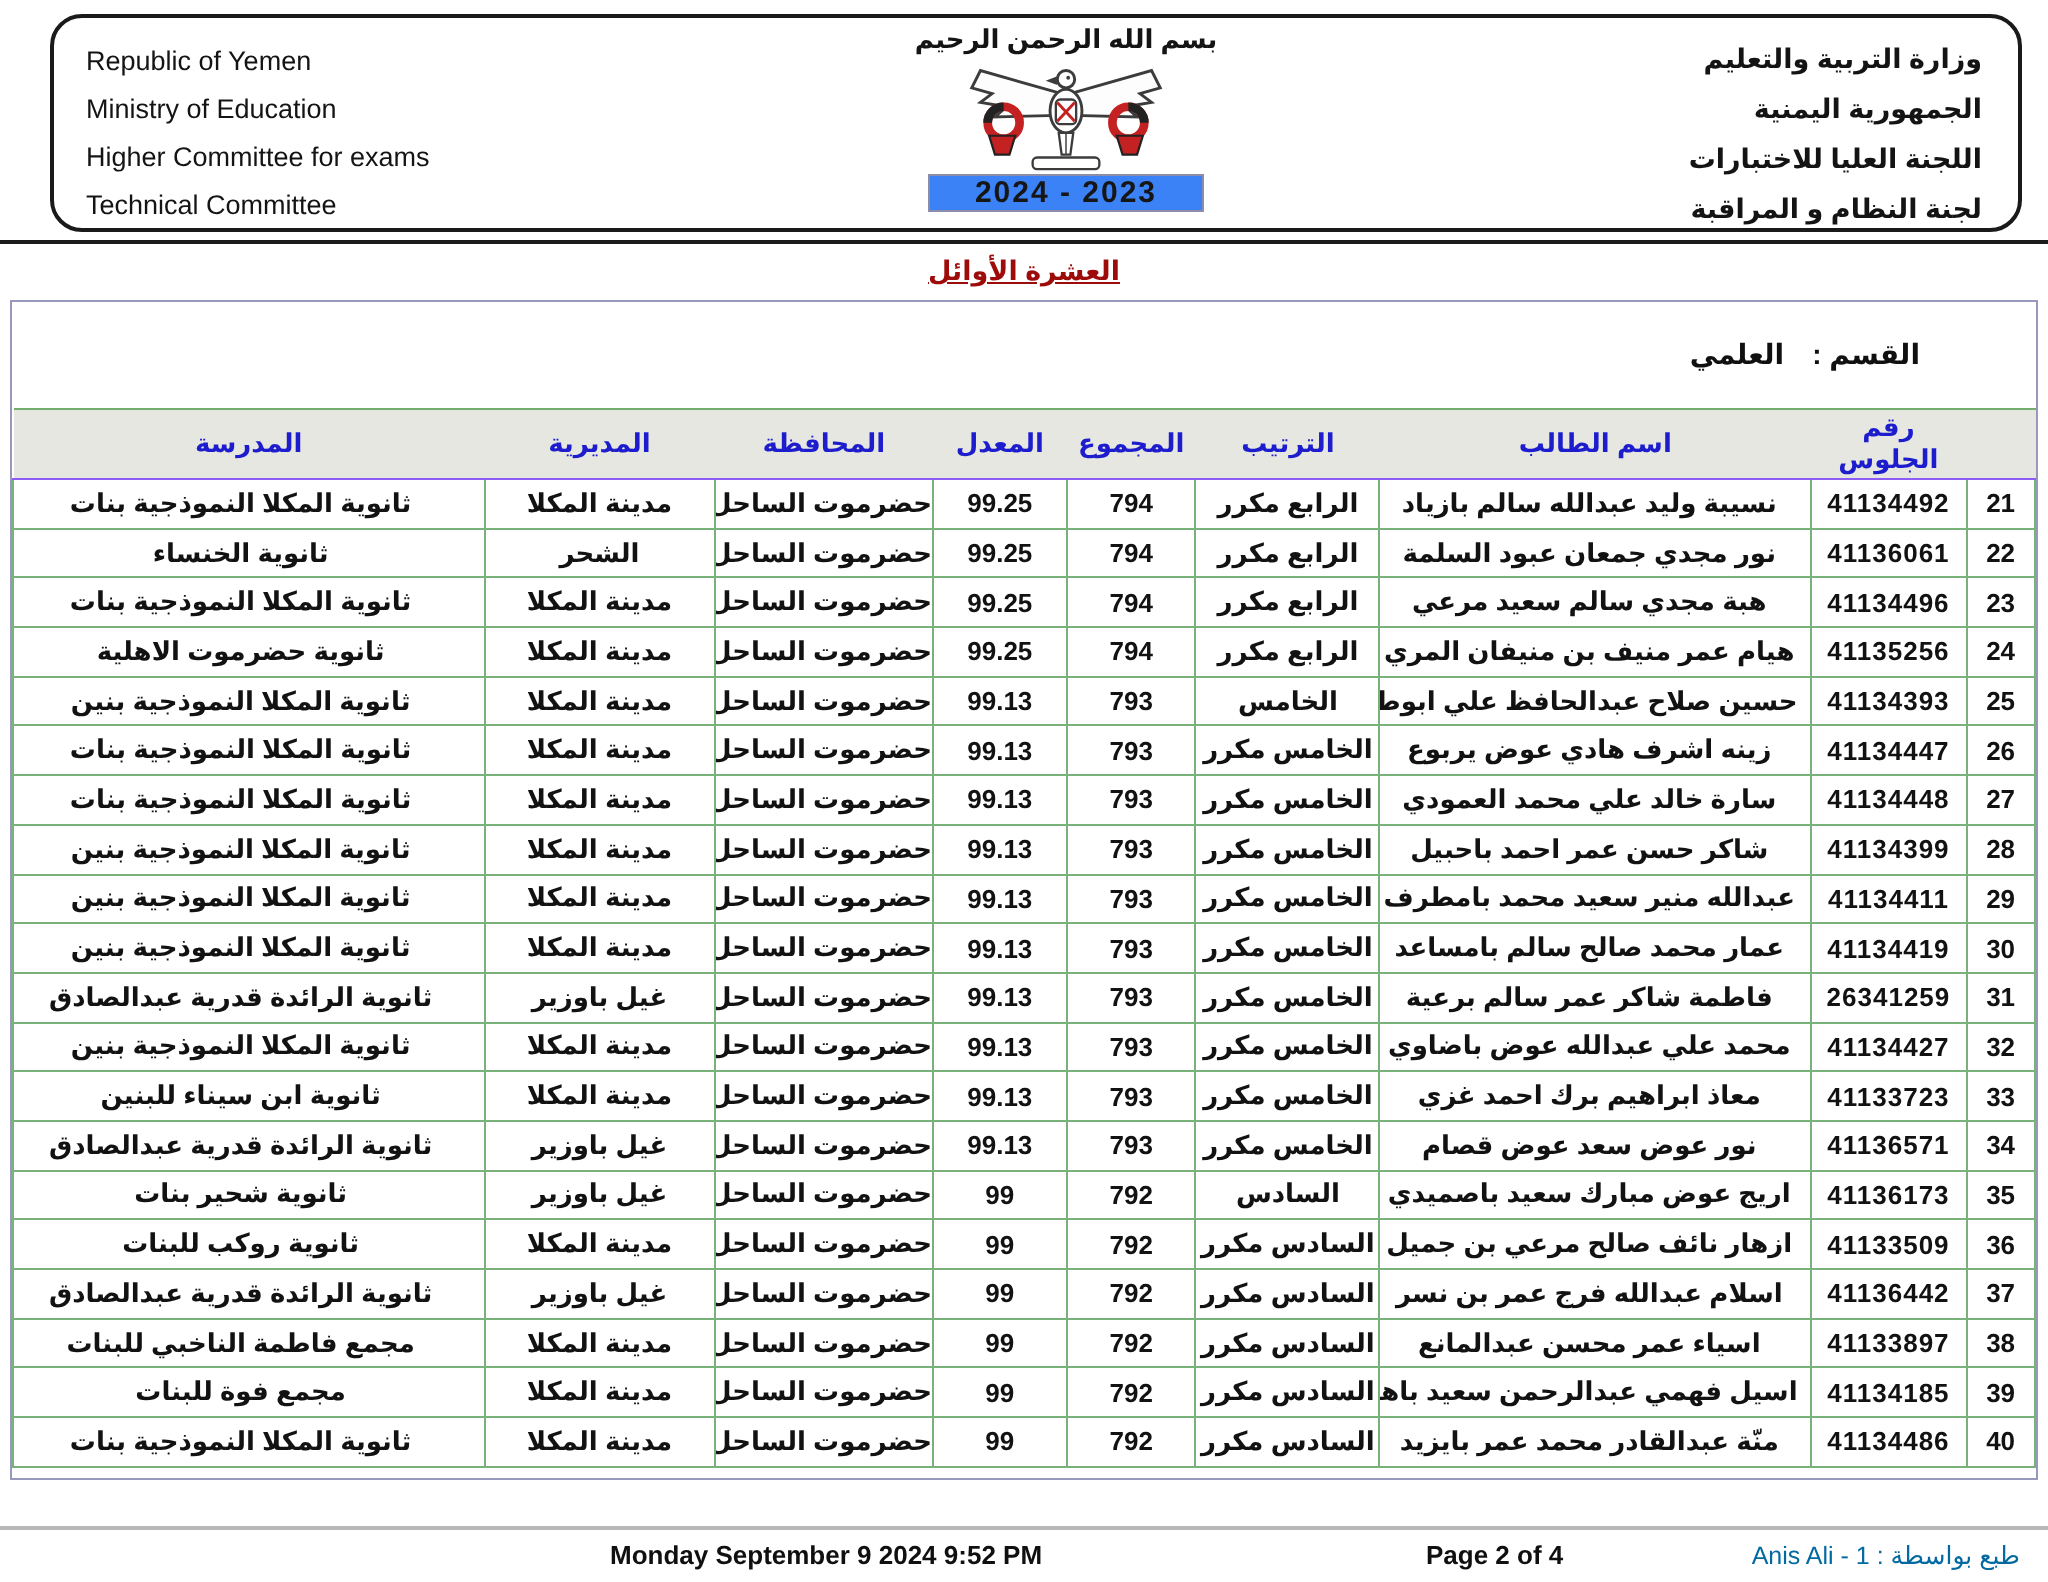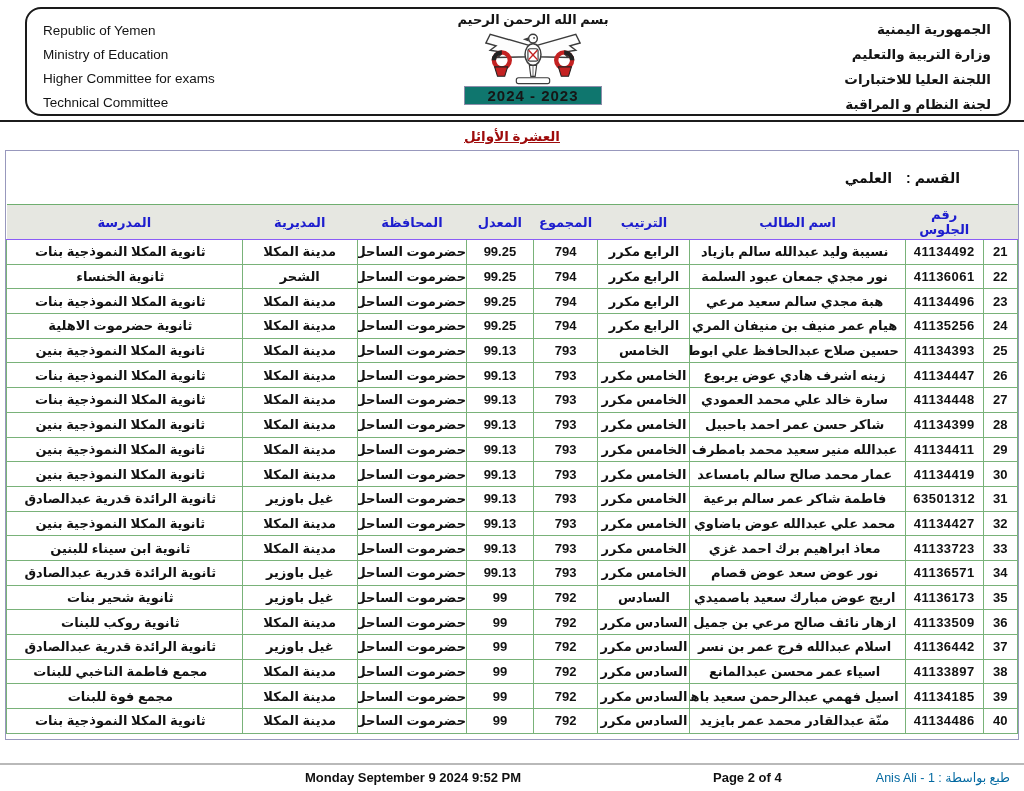--- a/index.html
+++ b/index.html
@@ -15,21 +15,21 @@
     position:absolute; left:25px; top:7px; width:986px; height:109px;
     border:2px solid #1a1a1a; border-radius:16px;
     display:flex; flex-direction:row; align-items:stretch;
   }
   .hdr-left { width:360px; padding:10px 0 0 16px; }
   .hdr-left .line { font-weight:normal; font-size:13.5px; line-height:24px; color:#141414; }
   .hdr-center { flex:1; display:flex; flex-direction:column; align-items:center; padding-top:3px; }
   .bismillah { font-weight:bold; font-size:13px; color:#141414; direction:rtl; }
   .emblem { margin-top:0px; }
   .year-box {
-    border:1px solid #8d8daa; background:#0f766e; padding:0 22px; margin-top:1px;
+    border:1px solid #8d8daa; background:#3b82f6; padding:0 22px; margin-top:1px;
     font-weight:bold; font-size:15px; letter-spacing:1px; color:#161616;
   }
   .hdr-right { width:330px; padding:8px 18px 0 0; direction:rtl; text-align:right; }
   .hdr-right .line { font-weight:bold; font-size:13.5px; line-height:25px; color:#141414; }
   .header-underline { position:absolute; left:0; top:120px; width:1024px; height:2px; background:#1c1c1c; }
 
   
   .doc-title {
     position:absolute; left:0; top:128px; width:100%; text-align:center;
     direction:rtl; color:#9e0b0b; font-weight:bold; font-size:13.5px;
@@ -114,22 +114,22 @@
 
         <polygon points="70,53 80,53 78,68 72,68" fill="#ffffff" stroke="#3c3c3c" stroke-width="1.6"></polygon>
         <line x1="75" y1="53" x2="75" y2="68" stroke="#3c3c3c" stroke-width="1"></line>
 
         <rect x="52" y="70" width="46" height="8" rx="3" fill="#ffffff" stroke="#3c3c3c" stroke-width="1.6"></rect>
       </svg>
       <div class="year-box">2024 - 2023</div>
     </div>
 
     <div class="hdr-right">
+      <div class="line">وزارة التربية والتعليم</div>
       <div class="line">الجمهورية اليمنية</div>
-      <div class="line">وزارة التربية والتعليم</div>
       <div class="line">اللجنة العليا للاختبارات</div>
       <div class="line">لجنة النظام و المراقبة</div>
     </div>
   </div>
   <div class="header-underline"></div>
 
   <div class="doc-title">العشرة الأوائل</div>
 
   <div class="table-wrap">
     <div class="section-row">
@@ -268,21 +268,21 @@
             <td class="c-name">عمار محمد صالح سالم بامساعد</td>
             <td class="c-rank">الخامس مكرر</td>
             <td class="c-total">793</td>
             <td class="c-avg">99.13</td>
             <td class="c-gov">حضرموت الساحل</td>
             <td class="c-dist">مدينة المكلا</td>
             <td class="c-school">ثانوية المكلا النموذجية بنين</td>
           </tr>
           <tr>
             <td class="c-no">31</td>
-            <td class="c-seat">63501312</td>
+            <td class="c-seat">26341259</td>
             <td class="c-name">فاطمة شاكر عمر سالم برعية</td>
             <td class="c-rank">الخامس مكرر</td>
             <td class="c-total">793</td>
             <td class="c-avg">99.13</td>
             <td class="c-gov">حضرموت الساحل</td>
             <td class="c-dist">غيل باوزير</td>
             <td class="c-school">ثانوية الرائدة قدرية عبدالصادق</td>
           </tr>
           <tr>
             <td class="c-no">32</td>

